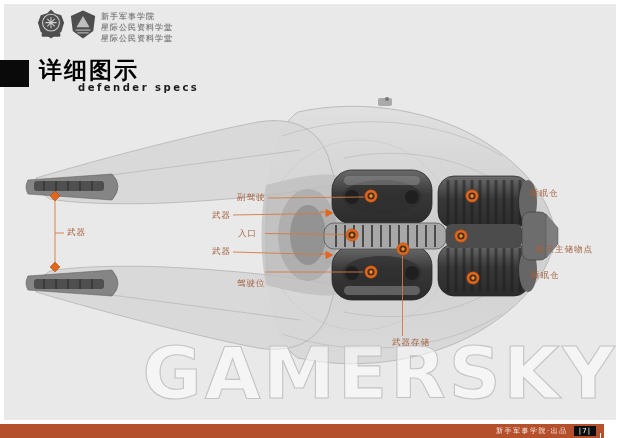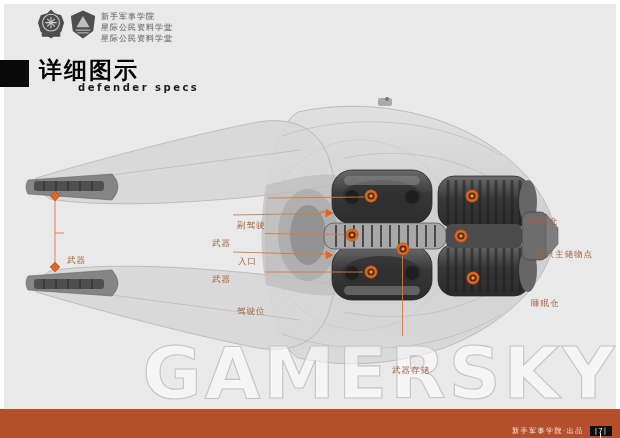--- a/index.html
+++ b/index.html
@@ -9,25 +9,25 @@
   
   .logos{position:absolute;left:37px;top:9px;display:flex;gap:4px;}
   .org{position:absolute;left:101px;top:11px;font-size:8px;line-height:11px;color:#777;
        letter-spacing:1px;text-shadow:0 0 1px #999;filter:blur(.3px);}
   .title-block{position:absolute;left:0;top:60px;width:29px;height:27px;background:#0a0a0a;}
   .title-cn{position:absolute;left:39px;top:59px;font-size:23px;font-weight:bold;
             color:#000000;letter-spacing:2px;line-height:22px;}
   .title-en{position:absolute;left:40px;top:82px;font-size:10px;font-weight:bold;
             color:#1c1c1c;letter-spacing:2.5px;margin-left:38px;}
   
-  .cl{position:absolute;font-size:8.5px;color:#a5613f;letter-spacing:1px;white-space:nowrap;line-height:9px;margin-top:28px;}
+  .cl{position:absolute;font-size:8.5px;color:#a5613f;letter-spacing:1px;white-space:nowrap;line-height:9px;}
   
   .art{position:absolute;left:0;top:0;}
   
-  .bar{position:absolute;left:0;right:0;bottom:0;height:29px;background:#b5502c;}
+  .bar{position:absolute;left:0;right:16px;bottom:0;height:14px;background:#b5502c;}
   .bar-inner{position:absolute;right:8px;bottom:2px;display:flex;align-items:center;gap:6px;}
   .credit{font-size:7px;color:#f6e7de;letter-spacing:1.5px;}
   .page-badge{background:#0d0d0d;color:#fff;font-size:7px;padding:1px 5px;letter-spacing:1px;}
   .bar-tick{position:absolute;left:600px;bottom:0;width:1px;height:5px;background:#fff;}
 </style>
 </head>
 <body>
 
 <div class="canvas">
   <div class="panel"></div>
@@ -201,21 +201,21 @@
   </svg>
 
   <div class="cl" style="left:67px;top:228px">武器</div>
   <div class="cl" style="left:237px;top:193px">副驾驶</div>
   <div class="cl" style="left:212px;top:211px">武器</div>
   <div class="cl" style="left:238px;top:229px">入口</div>
   <div class="cl" style="left:212px;top:247px">武器</div>
   <div class="cl" style="left:237px;top:279px">驾驶位</div>
   <div class="cl" style="left:392px;top:338px">武器存储</div>
   <div class="cl" style="left:530px;top:189px">睡眠仓</div>
-  <div class="cl" style="left:536px;top:222px">船只主储物点</div>
+  <div class="cl" style="left:536px;top:245px">船只主储物点</div>
   <div class="cl" style="left:531px;top:271px">睡眠仓</div>
 
   <div class="bar">
     <div class="bar-inner">
       <span class="credit">新手军事学院·出品</span>
       <span class="page-badge">|7|</span>
     </div>
     <div class="bar-tick"></div>
   </div>
 </div>

